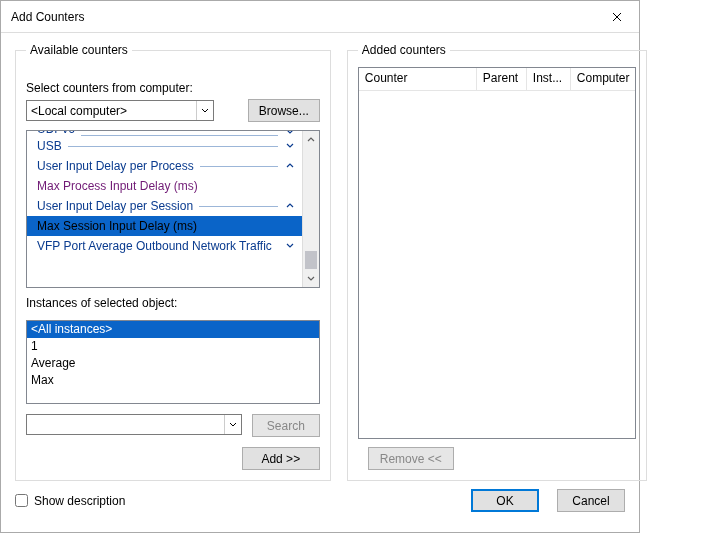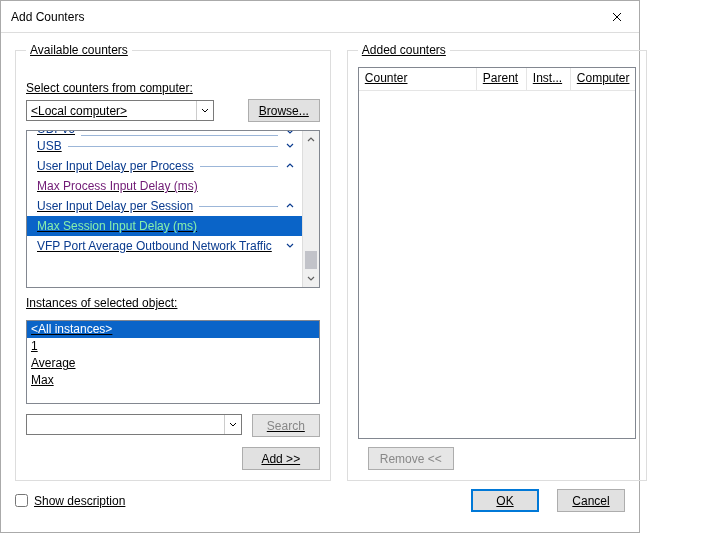--- a/index.html
+++ b/index.html
@@ -36,21 +36,20 @@
     align-items: center;
     justify-content: center;
     font-size: 14px;
     cursor: pointer;
   }
   .close svg { width: 10px; height: 10px; }
   .body {
     flex: 1;
     position: relative;
     padding: 10px 14px 14px 14px;
-    text-decoration: underline;
   }
   fieldset.group {
     border: 1px solid #ddd;
     margin: 0;
     padding: 6px 10px 10px 10px;
   }
   fieldset.group > legend {
     font-size: 12px;
     padding: 0 4px;
   }
@@ -113,21 +112,21 @@
     height: 20px;
     display: flex;
     align-items: center;
     padding: 0 6px 0 10px;
     font-size: 12px;
     white-space: nowrap;
   }
   .tree-row.lvl1 { color: #0a3b8f; }
   .tree-row.lvl1 .txt { cursor: pointer; }
   .tree-row.lvl2 { padding-left: 10px; color: #701a75; }
-  .tree-row.selected { background: #0a64c8; color: #86efac; }
+  .tree-row.selected { background: #0a64c8; color: #000000; }
   .tree-row .txt { flex: 0 0 auto; }
   .tree-row .line {
     flex: 1;
     border-top: 1px solid #9cb6d8;
     margin: 0 6px;
     height: 0;
   }
   .tree-row .chev { width: 12px; display:flex; justify-content:center; }
   .tree-row.cut { margin-top:-10px; height:15px; align-items:flex-end; }
   .scrollbar {

